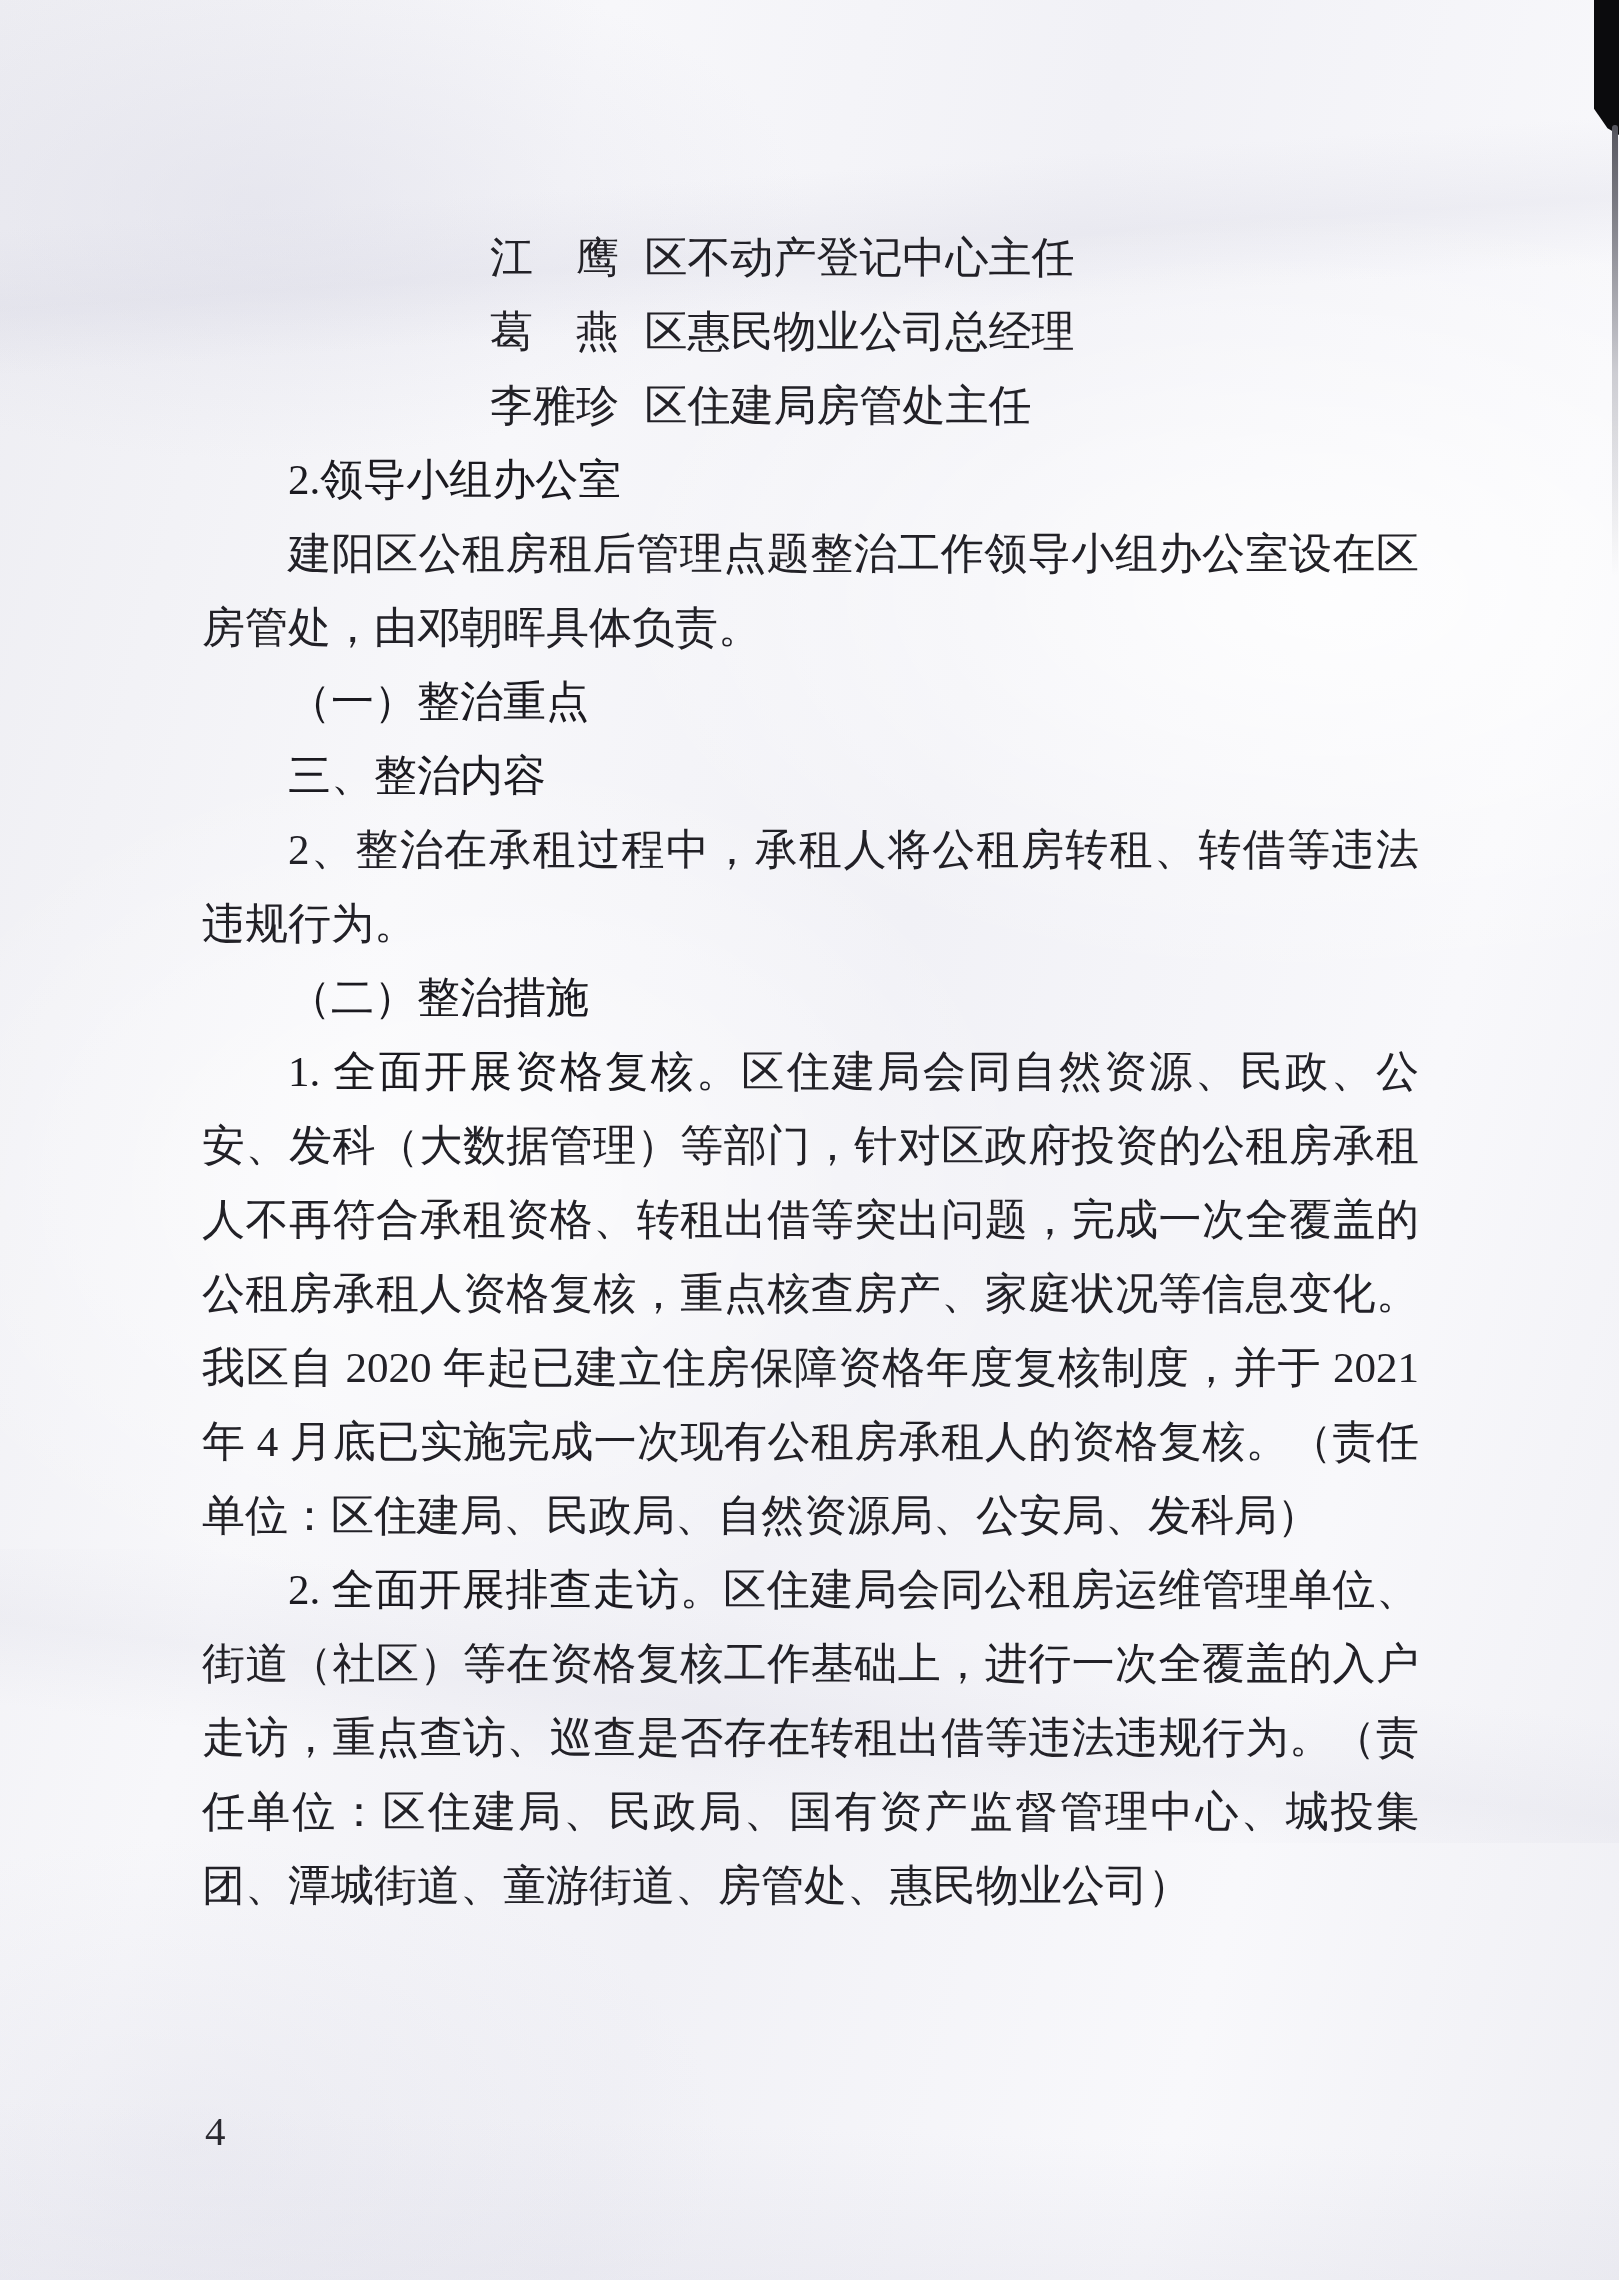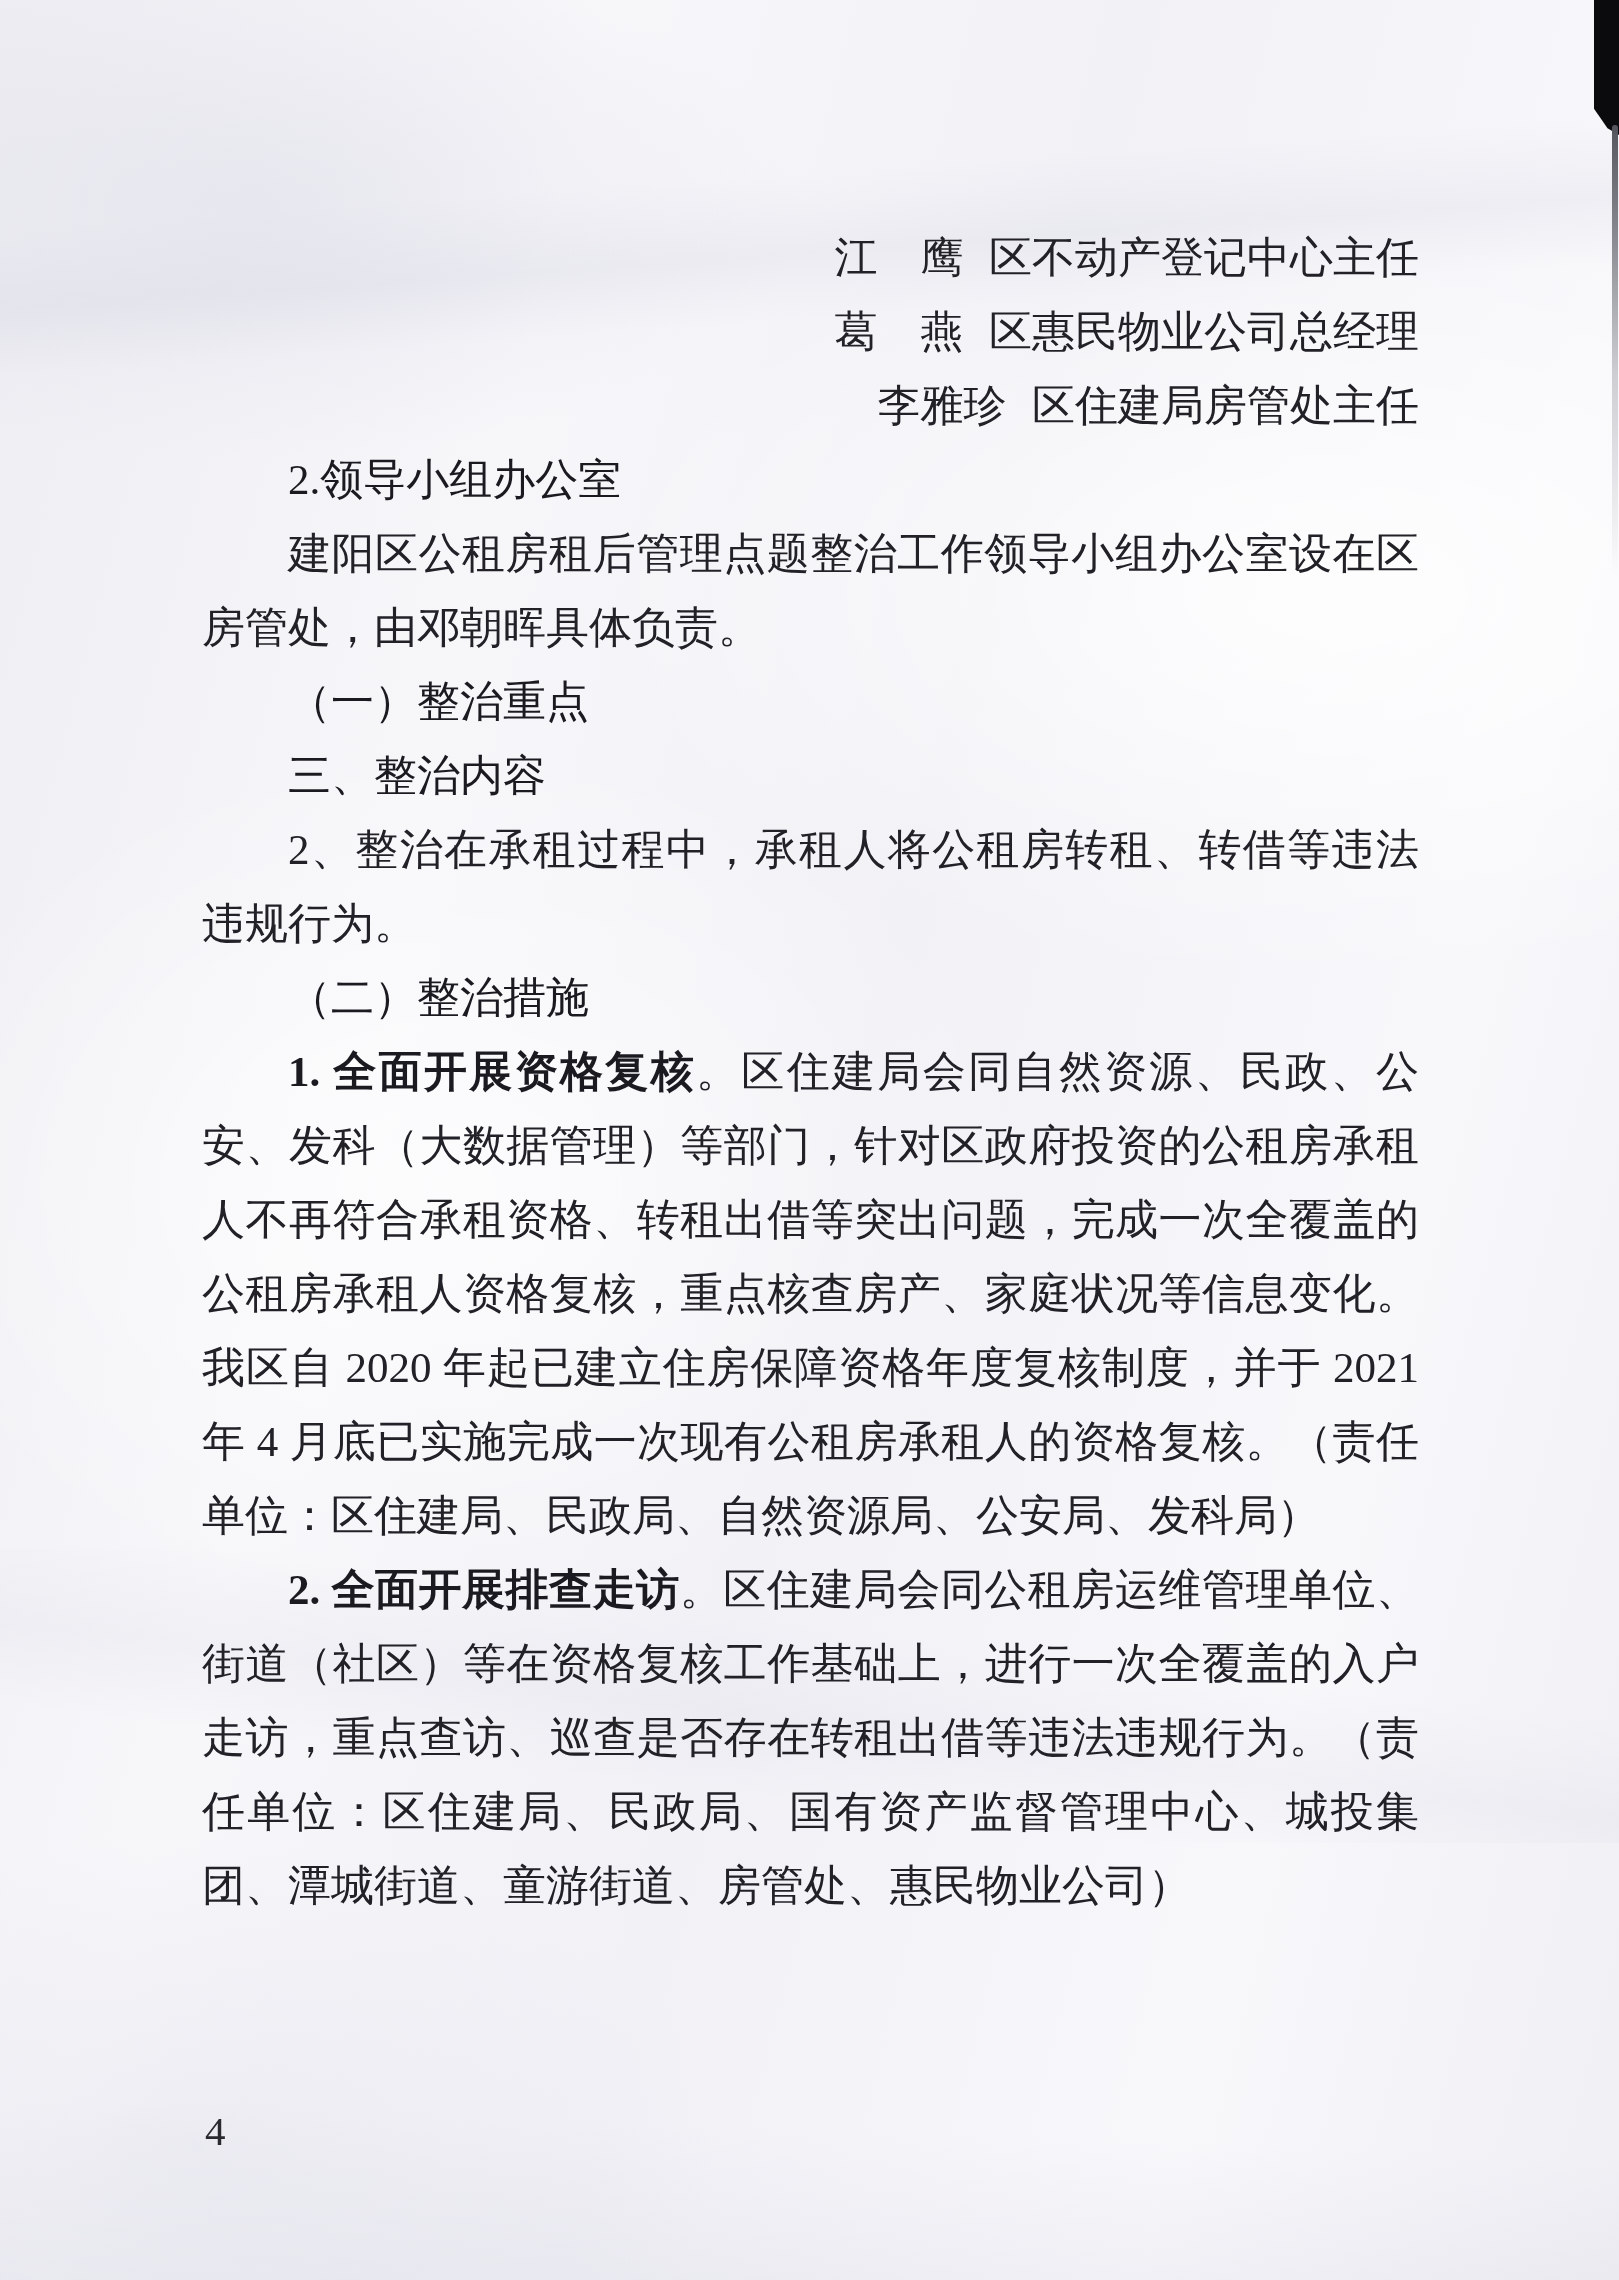--- a/index.html
+++ b/index.html
@@ -34,26 +34,26 @@
     position:absolute;top:125px;right:1px;width:5.9px;height:451px;
     background:linear-gradient(#55555e,rgba(150,150,160,.45) 55%,rgba(170,170,180,0));
     border-radius:2.9px;
   }
   
   .doc{
     position:absolute;left:202px;top:221px;width:1217px;
     font-size:43px;line-height:74px;color:#222127;
     letter-spacing:0;
   }
-  .roster-row{padding-left:288px;white-space:nowrap;text-align:right;}
+  .roster-row{padding-left:288px;white-space:nowrap;}
   .roster-name{display:inline-block;margin-right:25.5px;}
   .heading{text-indent:86px;font-weight:400;color:#1b1a20;}
   .para{text-indent:86px;text-align:justify;}
   .seg{font-weight:400;}
-  .seg.bold{font-weight:700;color:#1b1a20;}
+  .seg.bold{font-weight:400;color:#1b1a20;}
   .page-number{
     position:absolute;left:205px;top:2094px;
     font-size:41px;line-height:74px;color:#2a2930;
   }
 </style>
 </head>
 <body>
 
 <div class="page">
   <div class="wrinkle w1"></div>

